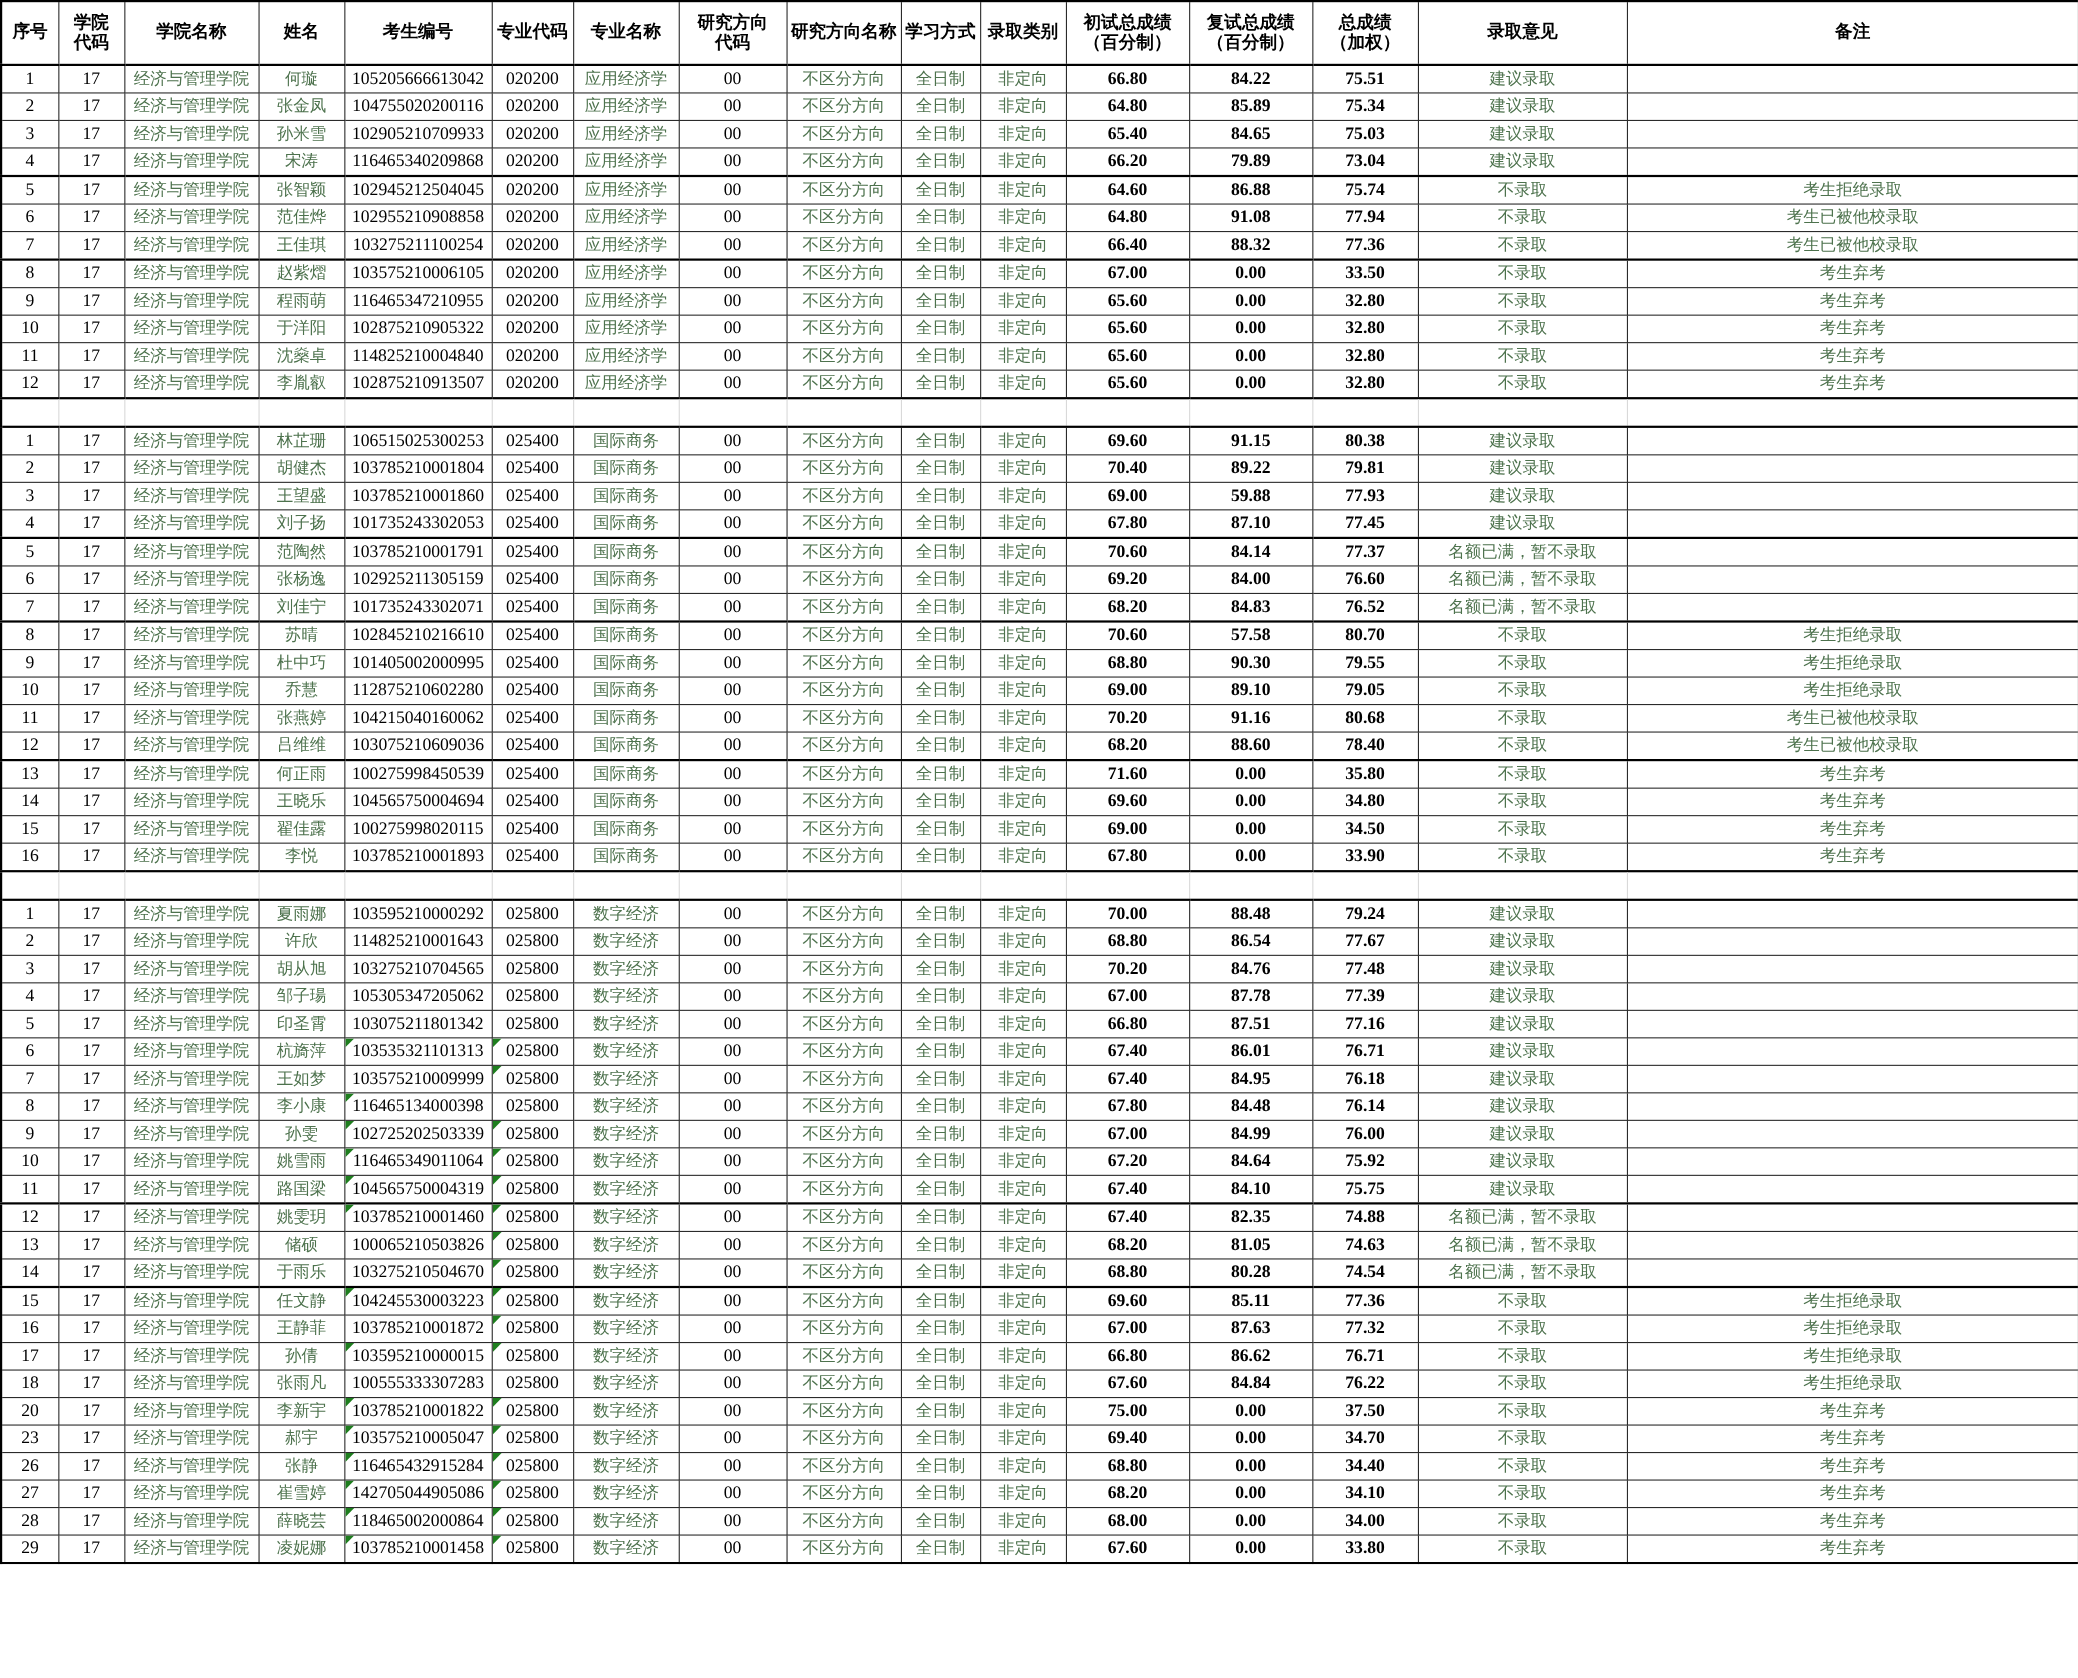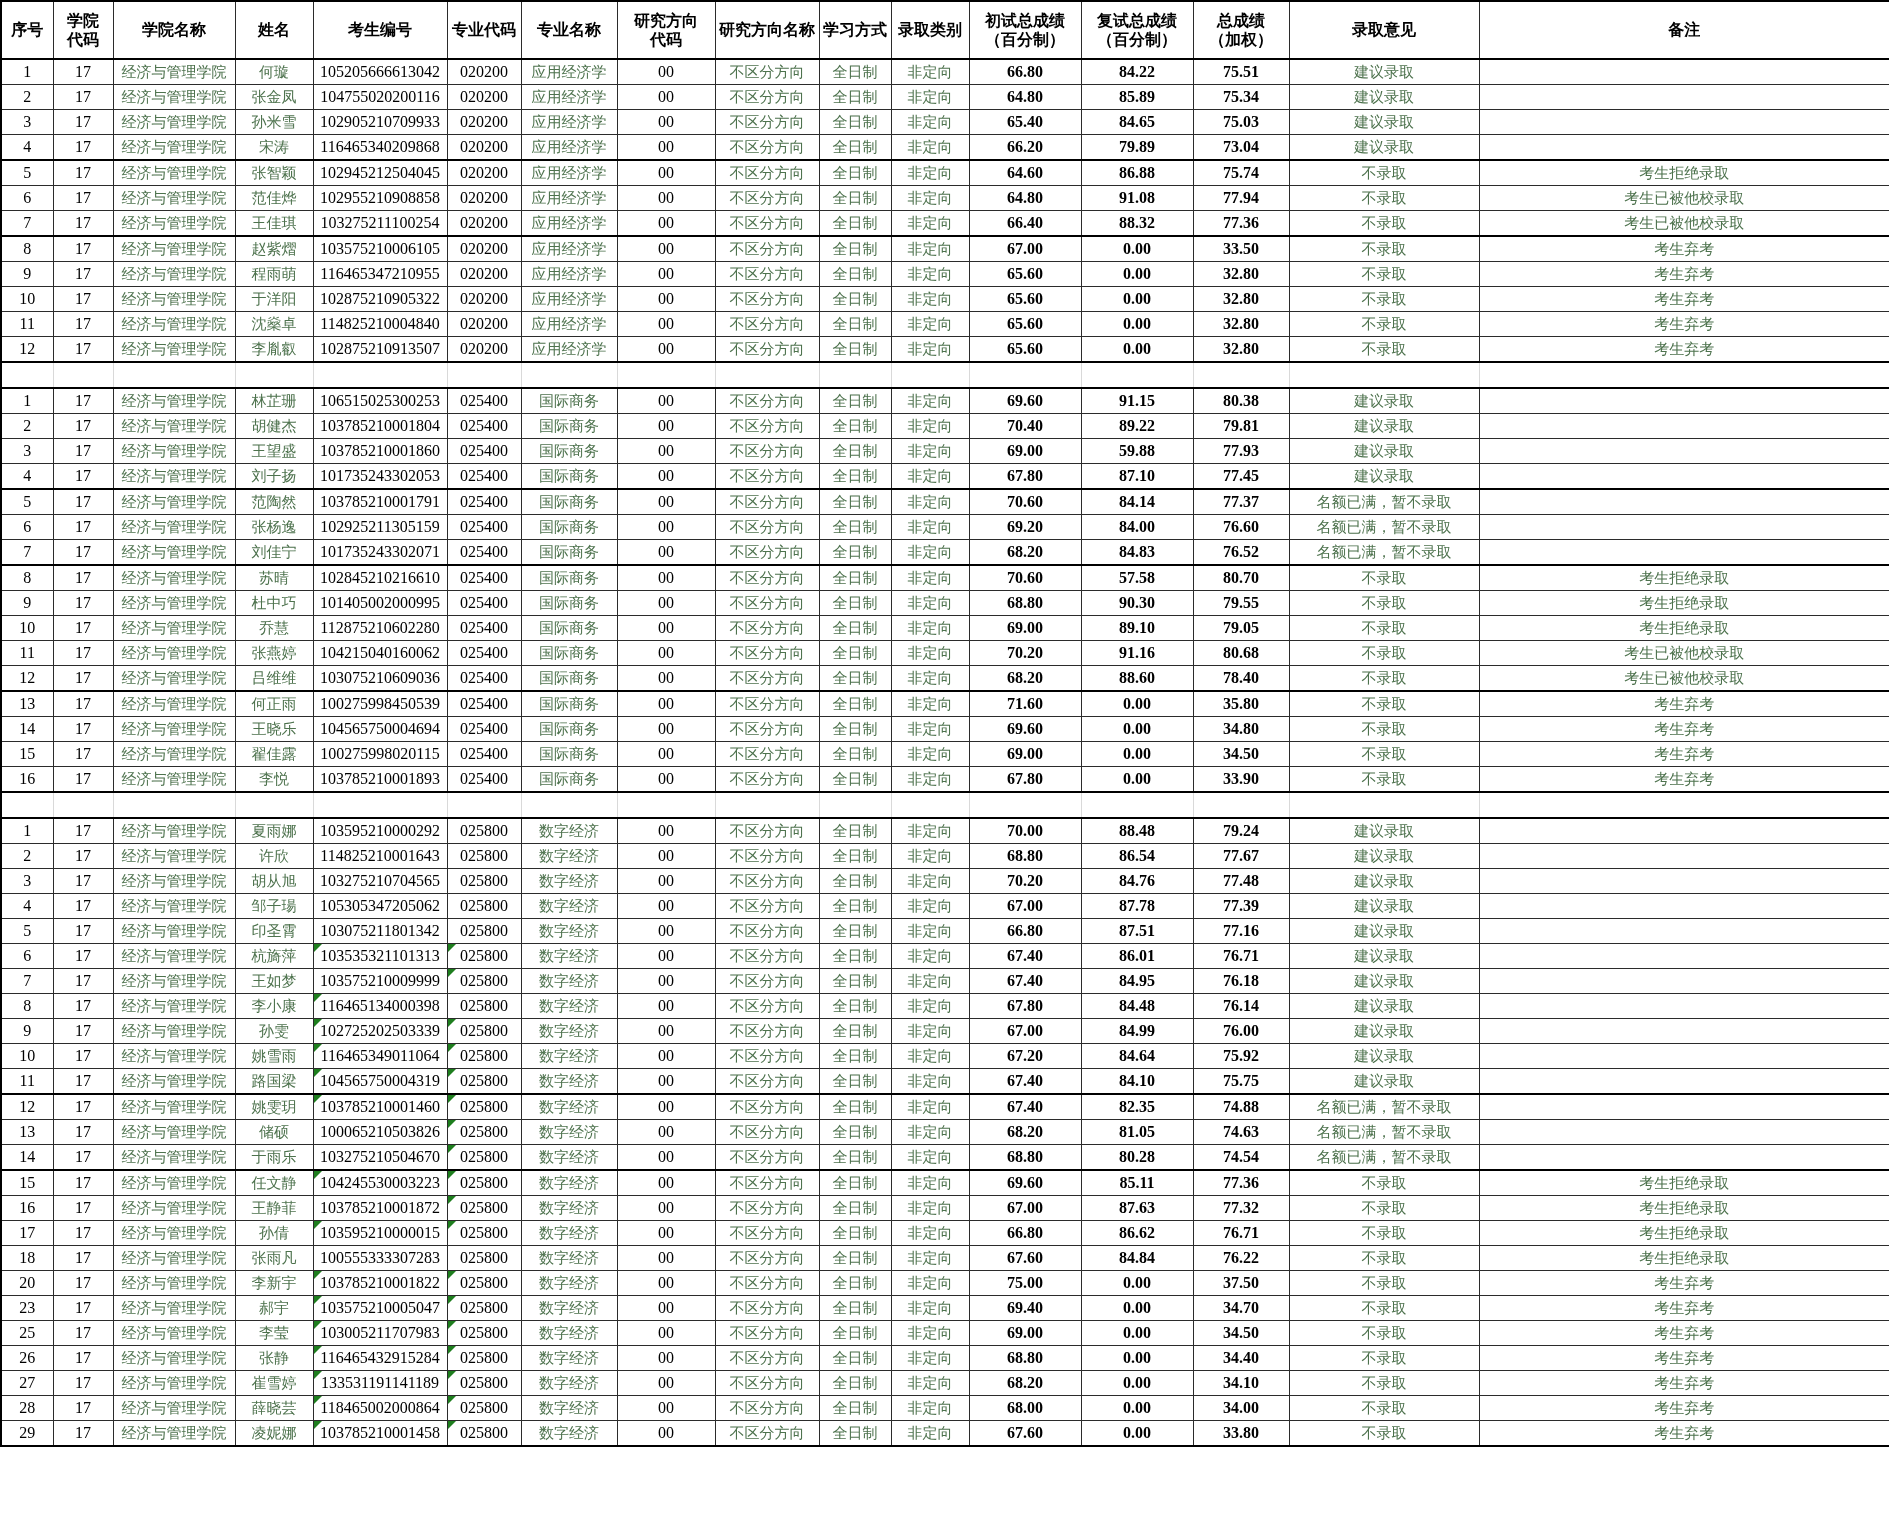--- a/index.html
+++ b/index.html
@@ -963,38 +963,20 @@
         <td class="cn">不区分方向</td>
         <td class="cn">全日制</td>
         <td class="cn">非定向</td>
         <td class="num score">69.40</td>
         <td class="num score">0.00</td>
         <td class="num score">34.70</td>
         <td class="cn">不录取</td>
         <td class="cn">考生弃考</td>
       </tr>
       <tr class="">
-        <td class="num">25</td>
-        <td class="num">17</td>
-        <td class="cn">经济与管理学院</td>
-        <td class="cn">李莹</td>
-        <td class="num tri">103005211707983</td>
-        <td class="num tri">025800</td>
-        <td class="cn">数字经济</td>
-        <td class="num">00</td>
-        <td class="cn">不区分方向</td>
-        <td class="cn">全日制</td>
-        <td class="cn">非定向</td>
-        <td class="num score">69.00</td>
-        <td class="num score">0.00</td>
-        <td class="num score">34.50</td>
-        <td class="cn">不录取</td>
-        <td class="cn">考生弃考</td>
-      </tr>
-      <tr class="">
         <td class="num">26</td>
         <td class="num">17</td>
         <td class="cn">经济与管理学院</td>
         <td class="cn">张静</td>
         <td class="num tri">116465432915284</td>
         <td class="num tri">025800</td>
         <td class="cn">数字经济</td>
         <td class="num">00</td>
         <td class="cn">不区分方向</td>
         <td class="cn">全日制</td>
@@ -1003,21 +985,21 @@
         <td class="num score">0.00</td>
         <td class="num score">34.40</td>
         <td class="cn">不录取</td>
         <td class="cn">考生弃考</td>
       </tr>
       <tr class="">
         <td class="num">27</td>
         <td class="num">17</td>
         <td class="cn">经济与管理学院</td>
         <td class="cn">崔雪婷</td>
-        <td class="num tri">133531191141189</td>
+        <td class="num tri">142705044905086</td>
         <td class="num tri">025800</td>
         <td class="cn">数字经济</td>
         <td class="num">00</td>
         <td class="cn">不区分方向</td>
         <td class="cn">全日制</td>
         <td class="cn">非定向</td>
         <td class="num score">68.20</td>
         <td class="num score">0.00</td>
         <td class="num score">34.10</td>
         <td class="cn">不录取</td>

